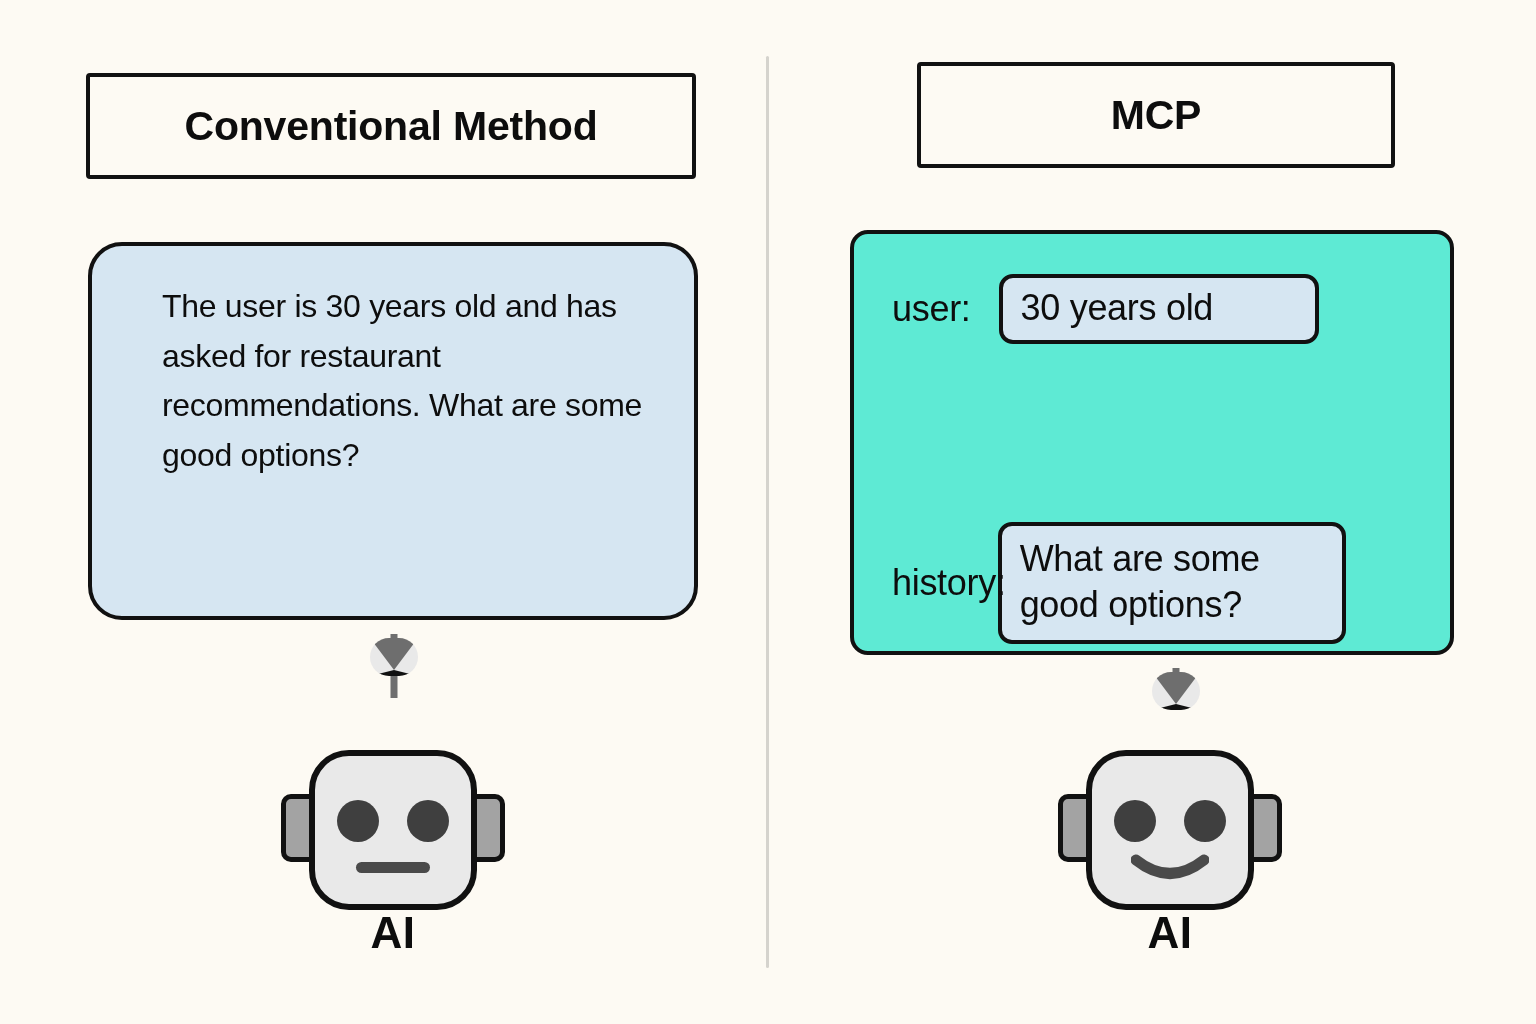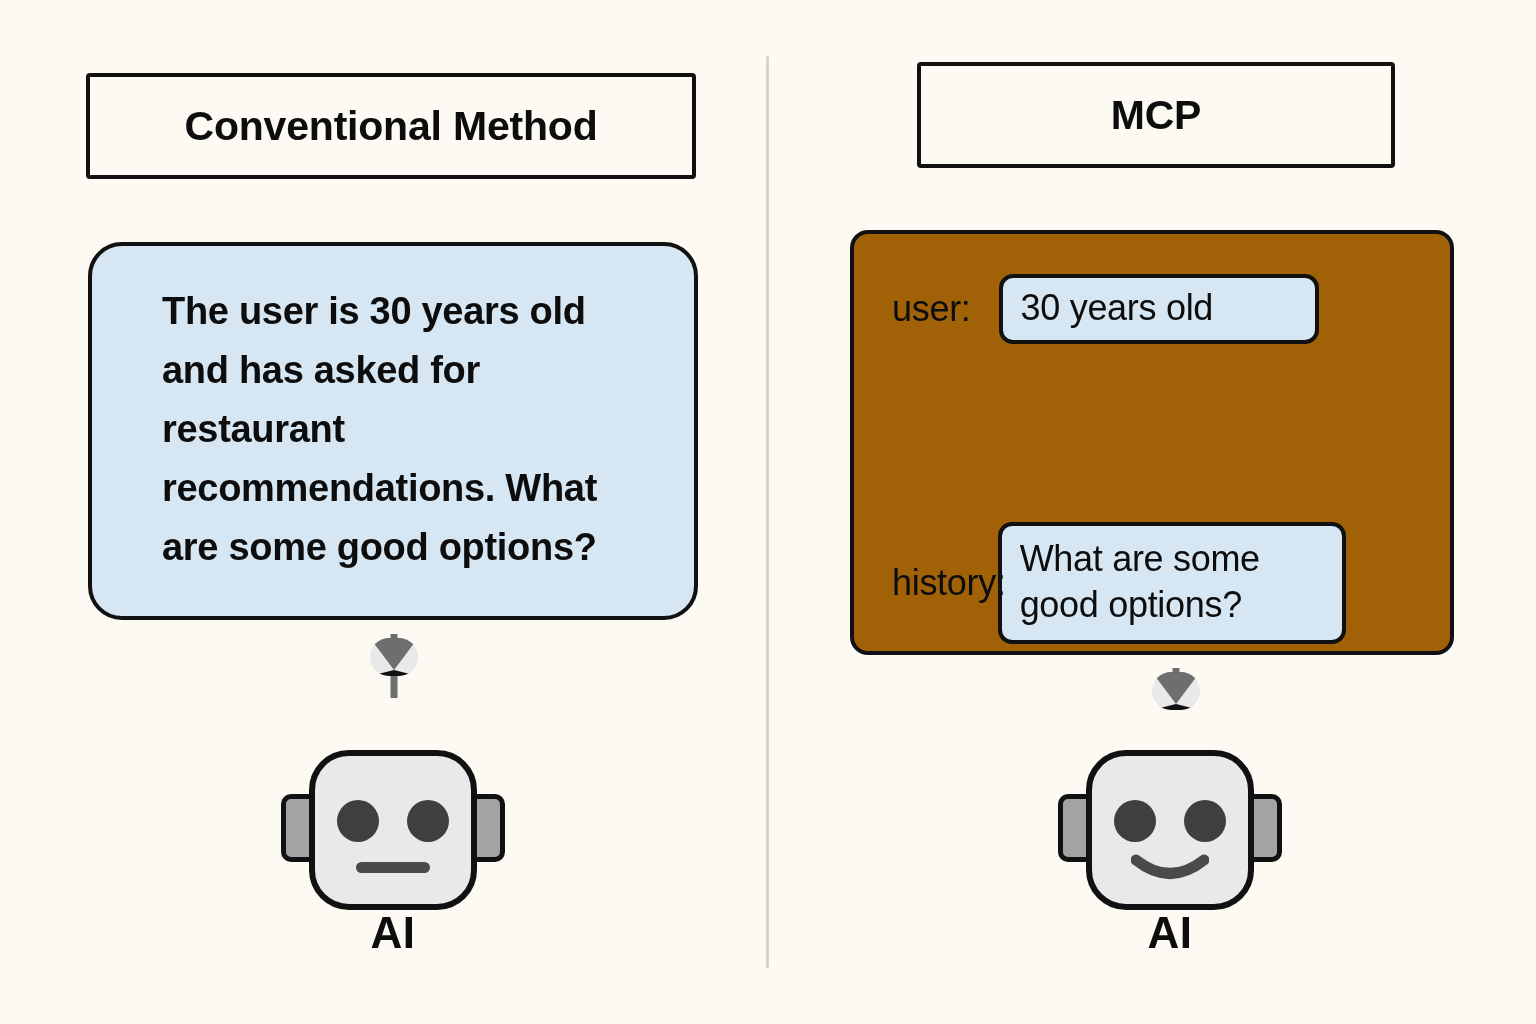--- a/index.html
+++ b/index.html
@@ -69,35 +69,34 @@
     top: 242px;
     width: 610px;
     height: 378px;
     background: #d6e6f2;
     border: 4px solid #111111;
     border-radius: 34px;
     box-sizing: border-box;
     padding: 36px 44px 30px 70px;
   }
   .prompt-bubble .prompt-text {
-    font-size: 38px;
+    font-size: 32px;
     line-height: 1.55;
     color: #0d0d0d;
     letter-spacing: -0.3px;
-    font-weight: bold;
   }
 
   
   .mcp-panel {
     position: absolute;
     left: 81px;
     top: 230px;
     width: 604px;
     height: 425px;
-    background: #a16207;
+    background: #5eead4;
     border: 4px solid #111111;
     border-radius: 18px;
     box-sizing: border-box;
   }
   .mcp-row {
     position: absolute;
     display: flex;
     align-items: center;
   }
   .mcp-row .field-label {

